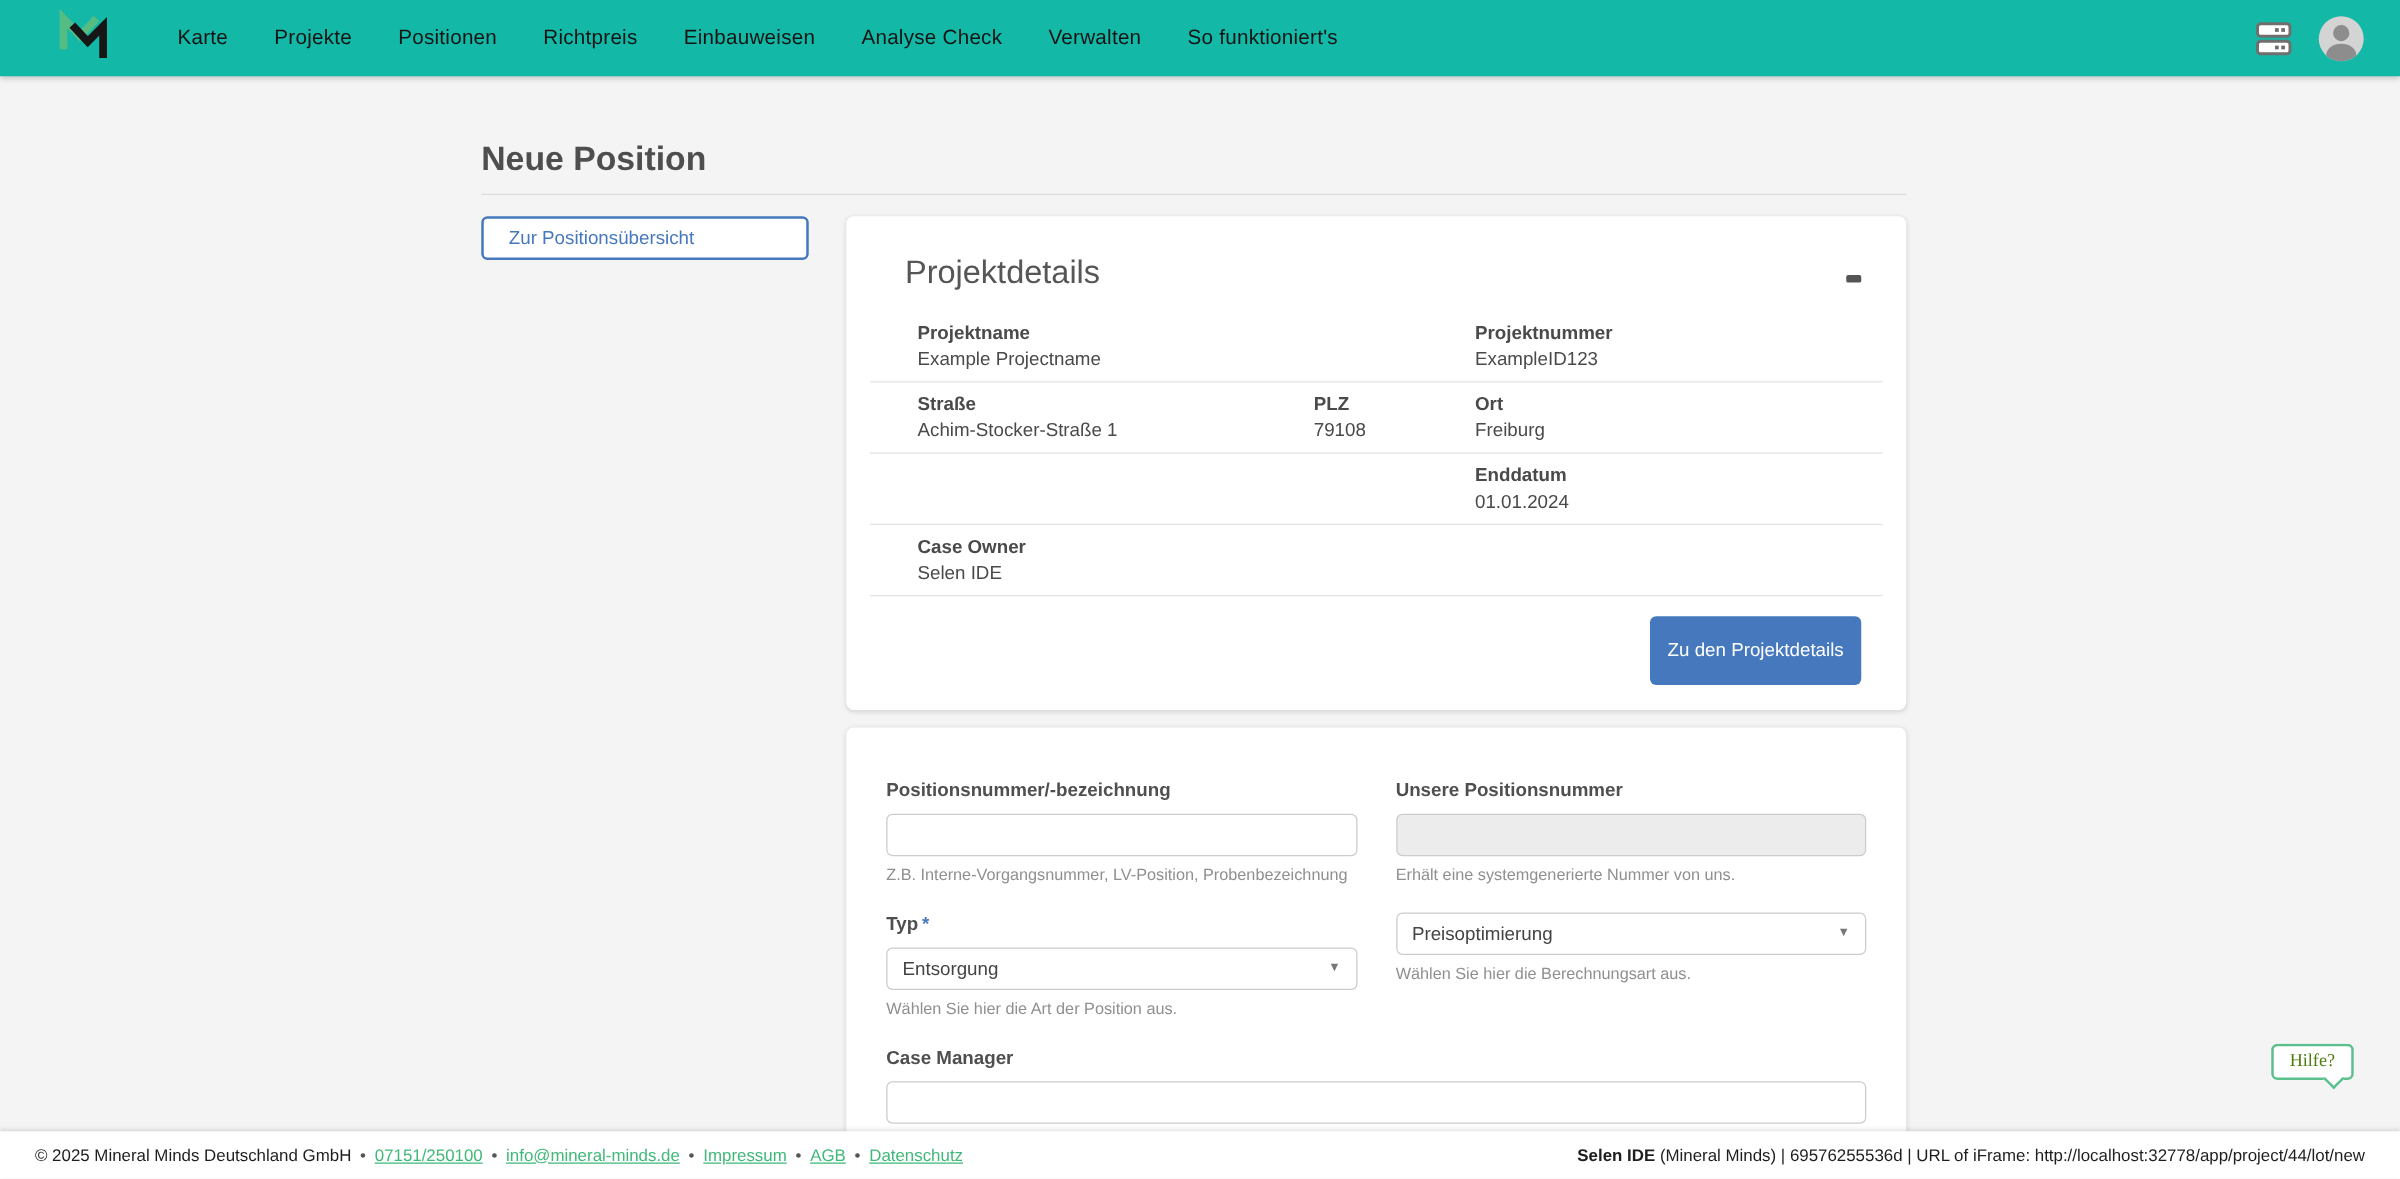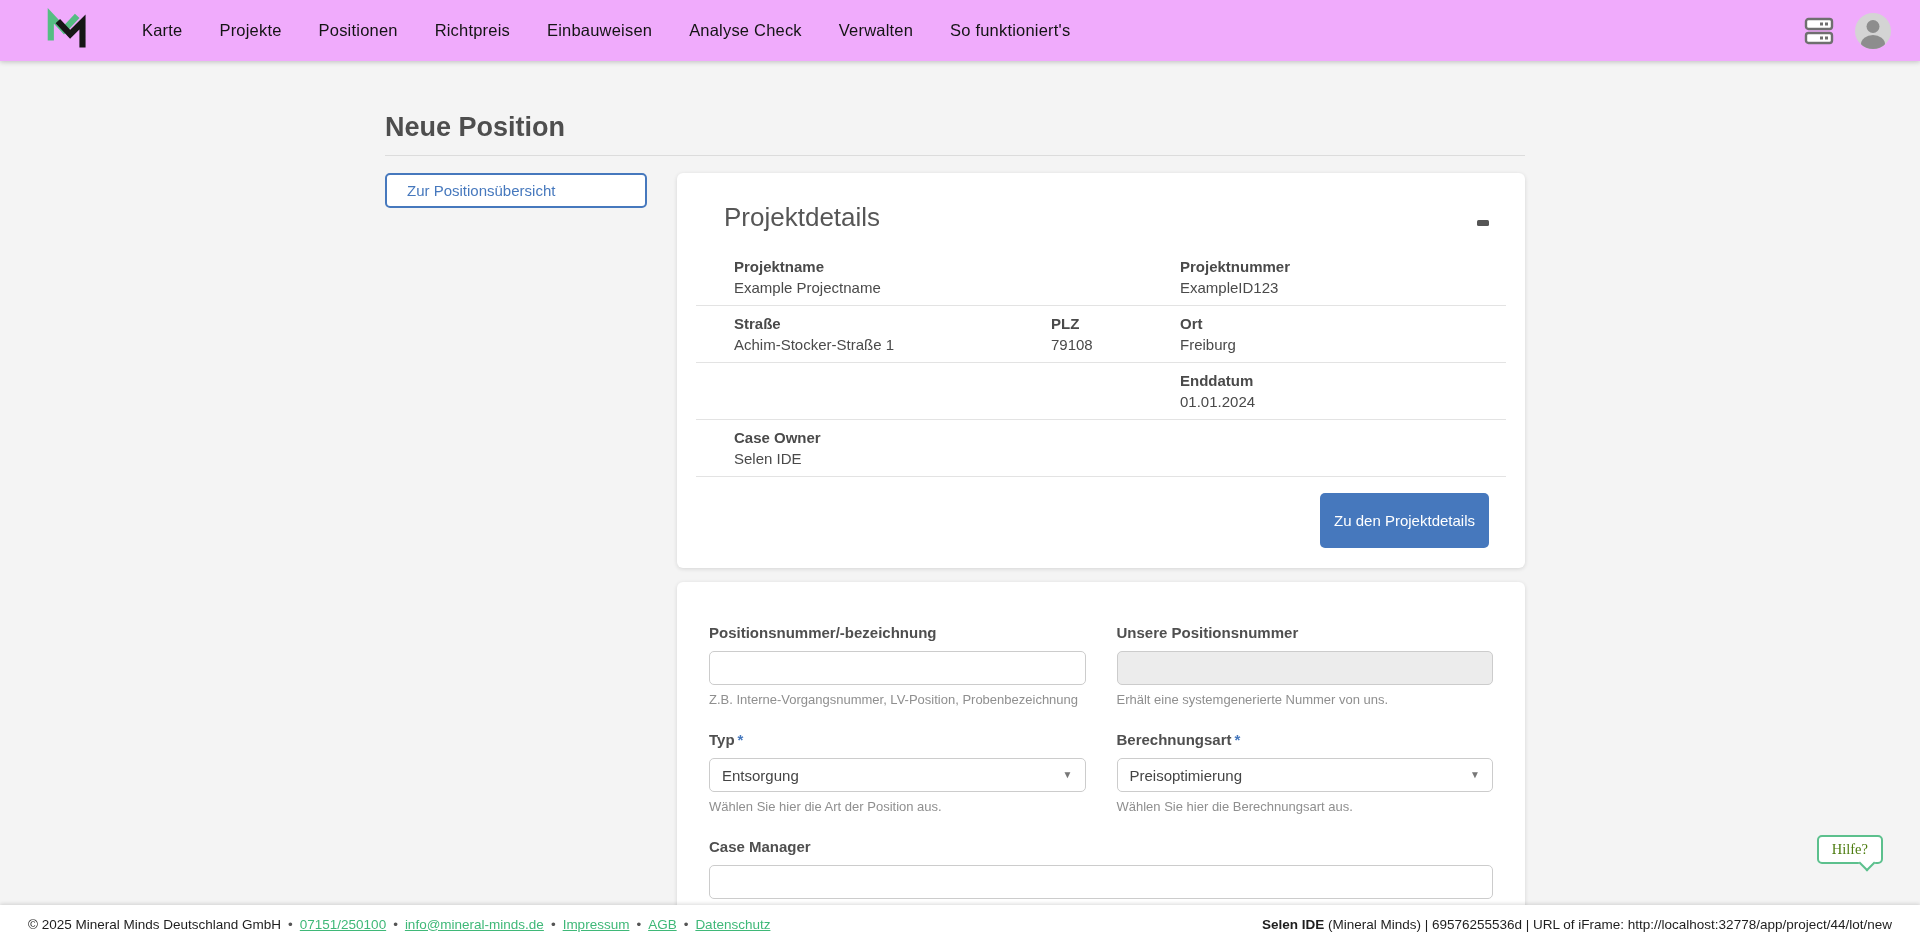--- a/index.html
+++ b/index.html
@@ -6,21 +6,21 @@
   html,body { margin:0; padding:0; }
   body {
     width:1920px; height:943px; overflow:hidden; position:relative;
     background:#f4f4f4;
     font-family:"Liberation Sans", sans-serif;
     color:#333;
   }
 
   
   .topbar {
-    position:fixed; top:0; left:0; right:0; height:61px; background:#f0abfc;
+    position:fixed; top:0; left:0; right:0; height:61px; background:#14b8a6;
     box-shadow:0 1px 5px rgba(0,0,0,.22);
     display:flex; align-items:center; padding:0 28px; z-index:40;
   }
   .logo { margin-left:14px; margin-right:56px; display:flex; align-items:center; cursor:pointer; }
   .nav { display:flex; gap:37px; align-items:center; }
   .nav-item {
     font-size:16.5px; font-weight:500; color:#141414; cursor:pointer;
     text-decoration:none; white-space:nowrap; letter-spacing:.2px;
   }
   .topbar-right { margin-left:auto; display:flex; align-items:center; gap:20px; }
@@ -249,23 +249,20 @@
               <span>Typ</span><span class="req">*</span>
             </label>
             <div class="select-box">
               <span>Entsorgung</span>
               <span class="chevron">▼</span>
             </div>
             <div class="helper">Wählen Sie hier die Art der Position aus.</div>
           </div>
 
           <div class="field">
-            <label class="form-label">
-              <span>Berechnungsart</span><span class="req">*</span>
-            </label>
             <div class="select-box">
               <span>Preisoptimierung</span>
               <span class="chevron">▼</span>
             </div>
             <div class="helper">Wählen Sie hier die Berechnungsart aus.</div>
           </div>
         </div>
 
         <div class="field">
           <label class="form-label">Case Manager</label>

